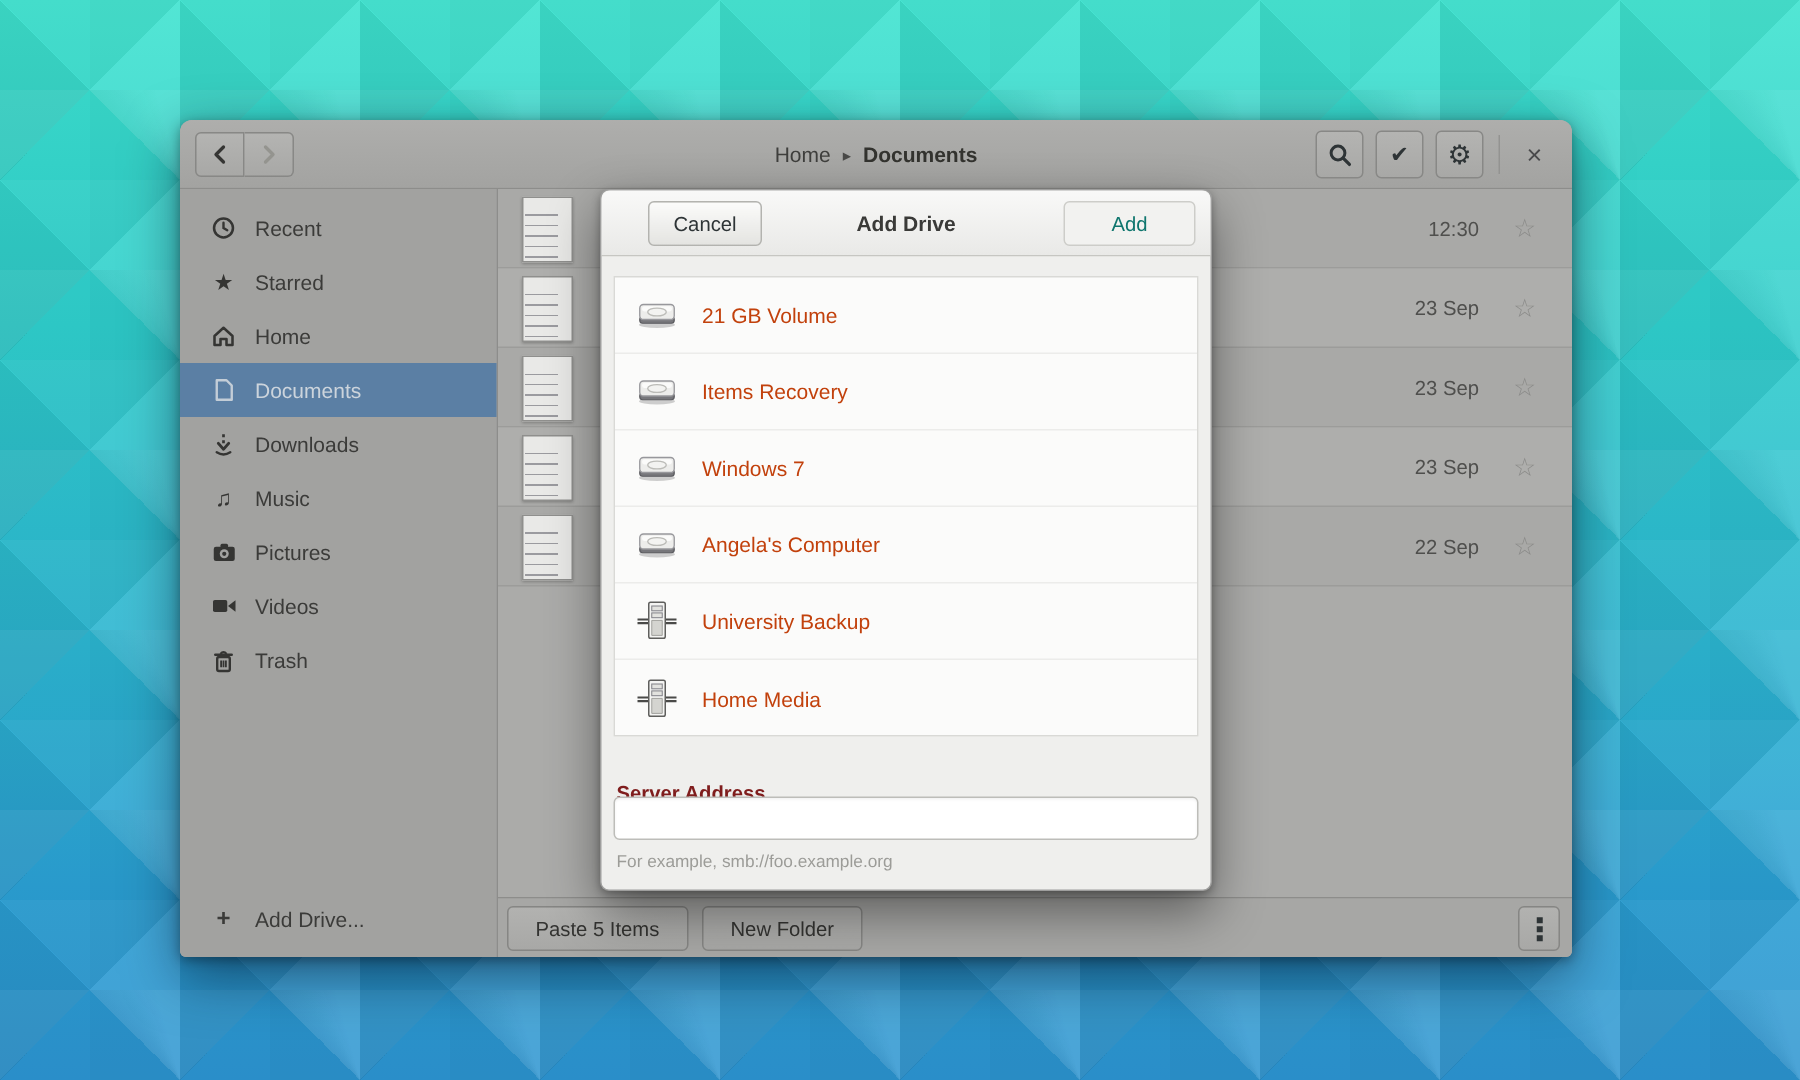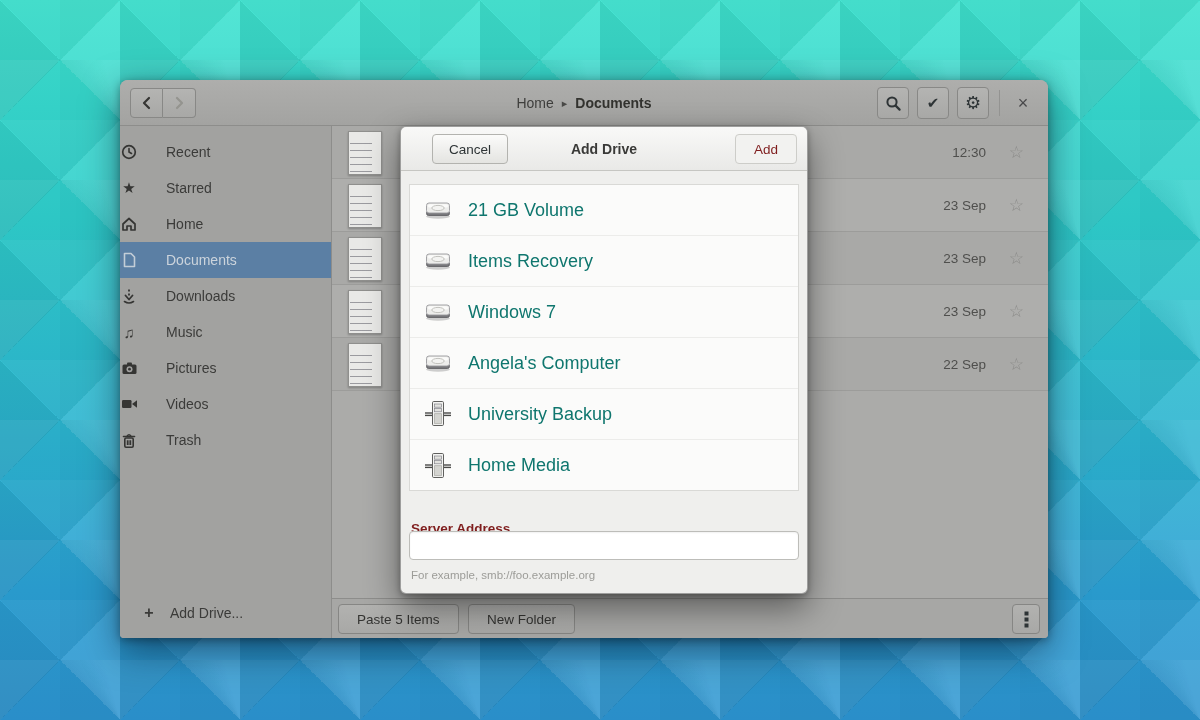--- a/index.html
+++ b/index.html
@@ -56,21 +56,21 @@
   .closebtn { width:26px; height:32px; display:flex; align-items:center; justify-content:center;
     font-size:18px; color:#49494b; }
 
   
   .sidebar {
     position:absolute; left:0; top:46px; width:212px; bottom:0;
     background:#a2a2a0; border-right:1px solid #8d8d8b;
     border-radius:0 0 0 4px; padding-top:8px;
   }
   .side-item {
-    height:36px; display:flex; align-items:center; gap:28px; 
+    height:36px; display:flex; align-items:center; gap:12px; padding-left:20px;
     color:#3b3b39;
   }
   .side-item .ic { width:18px; display:flex; justify-content:center; align-items:center; color:#353533; font-size:15px; }
   .side-item.selected { background:#5b7fa4; color:#ccd4dc; }
   .side-item.selected .ic { color:#c3cdd7; }
   .add-drive-row {
     position:absolute; bottom:9px; left:0; width:100%; height:32px;
     display:flex; align-items:center; gap:12px; padding-left:20px; color:#3b3b39;
   }
   .add-drive-row .ic { width:18px; text-align:center; font-weight:bold; font-size:16px; }
@@ -125,29 +125,29 @@
     display:flex; align-items:center; justify-content:center;
     font-weight:bold; color:#3a3a38; }
   .dlg-btn {
     position:absolute; top:7px; height:30px; padding:0 16px;
     display:flex; align-items:center; justify-content:center;
     border-radius:4px; font-size:13.5px;
   }
   .dlg-cancel { left:10px;
     background:linear-gradient(180deg,#fbfbfa,#e4e4e1);
     border:1px solid #b3b3af; color:#2e3436;margin-left:21px; }
-  .dlg-add { right:10px; width:62px;
-    background:#f2f2f0; border:1px solid #cdcdc9; color:#7f1d1d; }
+  .dlg-add { right:10px; width:88px;
+    background:#f2f2f0; border:1px solid #cdcdc9; color:#0f766e; }
 
   .drive-list {
     position:absolute; left:8px; right:8px; top:57px; height:307px;
     background:#fbfbfa; border:1px solid #d9d9d6;
   }
   .drive-row { height:51px; display:flex; align-items:center; gap:14px;
-    padding-left:12px; border-bottom:1px solid #ececea; color:#0f766e; font-size:18px; }
+    padding-left:12px; border-bottom:1px solid #ececea; color:#c2410c; font-size:14px; }
   .drive-row:last-child { border-bottom:none; }
   .drive-ic { width:32px; height:32px; display:flex; align-items:center; justify-content:center; }
 
   .srv-label { position:absolute; left:10px; top:394px; font-weight:bold; font-size:13.5px; color:#7f1d1d; }
   .srv-input {
     position:absolute; left:8px; right:8px; top:404px; height:29px;
     border:1px solid #bdbdb9; border-radius:4px; background:#fff;
     box-shadow:inset 0 1px 2px rgba(0,0,0,.06);
     padding:0 8px; font:inherit; color:#2e3436; outline:none;
   }

